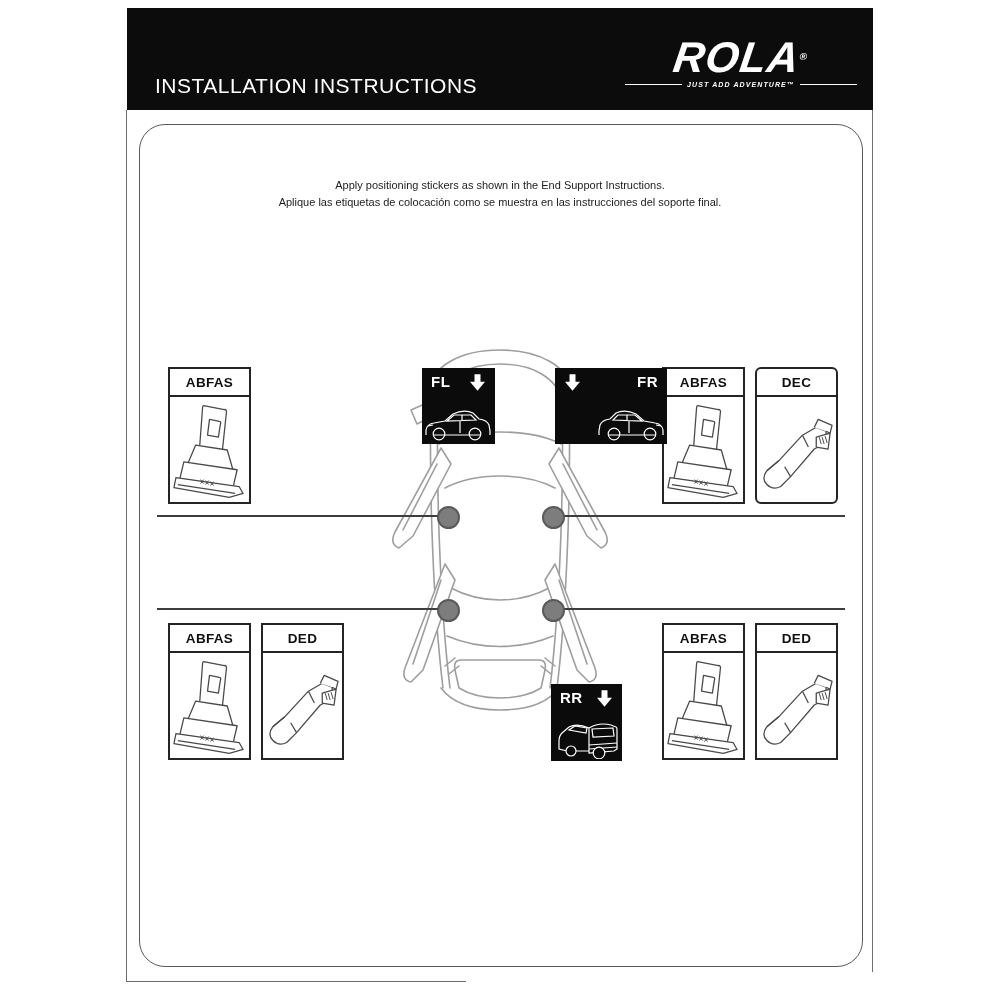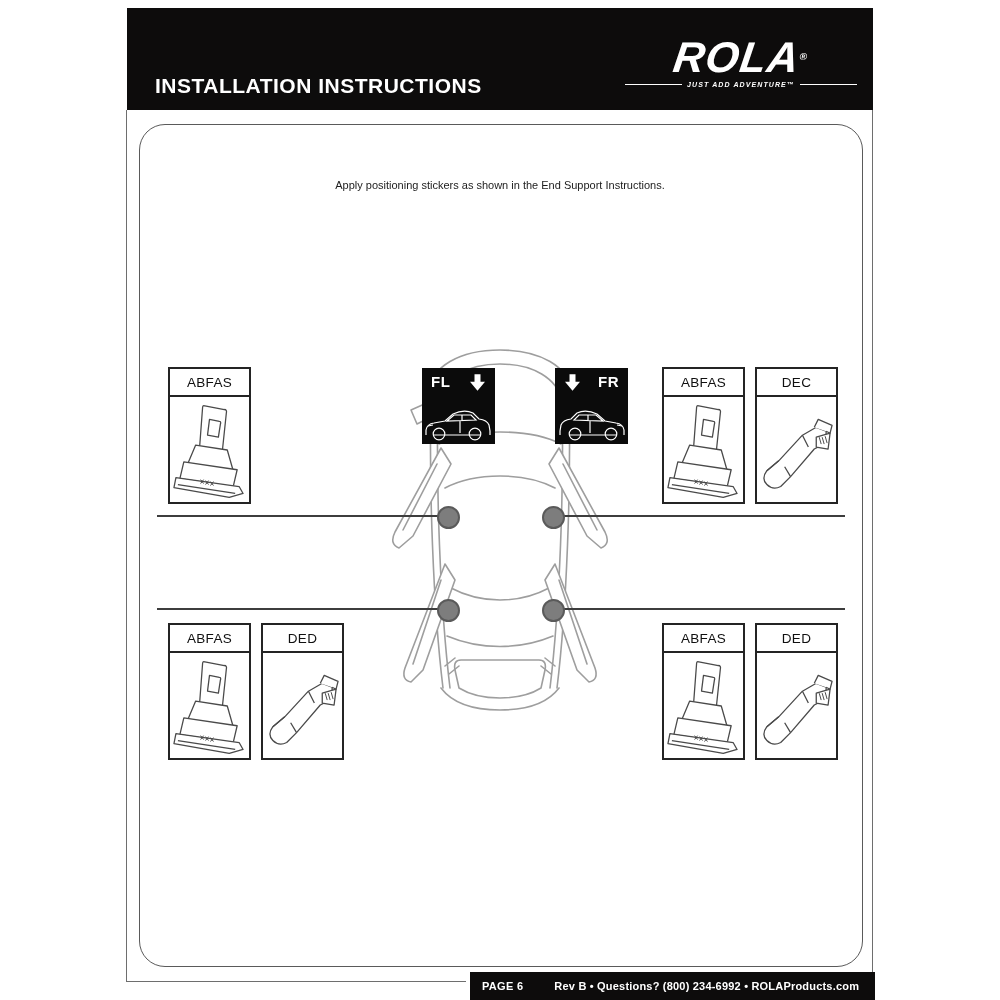--- a/index.html
+++ b/index.html
@@ -1,21 +1,21 @@
 <!DOCTYPE html>
 <html><head>
 <meta charset="utf-8">
 <style>
   html,body{margin:0;padding:0;background:#fff;}
   .page{position:relative;width:1000px;height:1000px;background:#fff;overflow:hidden;
         font-family:"Liberation Sans",sans-serif;color:#1c1c1c;}
 
   
   .header-bar{position:absolute;left:127px;top:8px;width:746px;height:102px;background:#0d0c0c;z-index:6;}
-  .hdr-title{position:absolute;left:28px;top:66px;color:#fff;font-size:21px;font-weight:700;letter-spacing:.5px;}
+  .hdr-title{position:absolute;left:28px;top:66px;color:#fff;font-size:21px;font-weight:400;letter-spacing:.5px;}
   .logo{position:absolute;left:498px;top:26px;width:232px;text-align:center;color:#fff;}
   .brand-row{font-style:italic;font-weight:bold;font-size:43px;line-height:46px;letter-spacing:1px;
              transform:skewX(-8deg);white-space:nowrap;}
   .reg{font-size:10px;vertical-align:top;font-style:normal;}
   .tagline-row{display:flex;align-items:center;gap:5px;margin-top:1px;}
   .tl-line{flex:1;height:1px;background:#fff;}
   .tagline{font-size:7px;font-weight:bold;font-style:italic;letter-spacing:1.1px;white-space:nowrap;}
 
   
   .border-left{position:absolute;left:126px;top:110px;width:1px;height:872px;background:#6e6e6e;}
@@ -33,21 +33,21 @@
   .dot{position:absolute;width:23px;height:23px;border-radius:50%;background:#7d7d7d;
        border:2px solid #5a5a5a;box-sizing:border-box;z-index:4;}
 
   
   .car-svg{position:absolute;left:375px;top:336px;z-index:2;}
 
   
   .part-box{position:absolute;width:83px;height:137px;border:2px solid #242424;background:#fff;
             box-sizing:border-box;z-index:5;}
   .part-label{height:26px;border-bottom:2px solid #242424;display:flex;align-items:center;
-              justify-content:center;font-weight:normal;font-size:13.5px;color:#101010;letter-spacing:.3px;}
+              justify-content:center;font-weight:bold;font-size:13.5px;color:#101010;letter-spacing:.3px;}
   .part-art{position:absolute;top:28px;left:0;right:0;bottom:0;display:flex;align-items:center;justify-content:center;}
 
   
   .pos-box{position:absolute;background:#0b0b0b;z-index:5;color:#fff;}
   .pos-label{position:absolute;top:5px;font-weight:bold;font-size:15px;letter-spacing:.5px;}
   .pos-label.left{left:9px;} .pos-label.right{right:9px;}
   .arrow-icon{position:absolute;top:5px;width:15px;height:19px;}
   .arrow-icon.left{left:10px;} .arrow-icon.right{right:10px;}
   .pos-car{position:absolute;bottom:2px;}
 
@@ -74,20 +74,21 @@
     </div>
   </div>
 
   <div class="border-left"></div>
   <div class="border-right"></div>
   <div class="border-bottom"></div>
   <div class="content-panel"></div>
 
   <div class="instructions">
     <div>Apply positioning stickers as shown in the End Support Instructions.</div>
+    <div>Aplique las etiquetas de colocación como se muestra en las instrucciones del soporte final.</div>
   </div>
 
   <svg class="car-svg" width="250" height="390" viewBox="0 0 250 390" fill="none" stroke="#9e9e9e" stroke-width="1.6" stroke-linejoin="round" stroke-linecap="round">
 
     <path d="M 52,58 C 56,30 85,14 125,14 C 165,14 194,30 198,58"></path>
     <path d="M 62,66 C 68,42 92,28 125,28 C 158,28 182,42 188,66"></path>
     <path d="M 64,108 C 95,92 155,92 186,108"></path>
     <path d="M 70,152 C 100,136 150,136 180,152"></path>
 
     <path d="M 54,66 L 36,74 L 42,88 L 58,80 Z" fill="#fff"></path>
@@ -146,21 +147,21 @@
         <path d="M 34,6 L 55,10 Q 58,10 57,14 L 53,52 L 30,48 L 33,8 Q 33,6 34,6 Z"></path>
         <path d="M 40,20 L 50,22 Q 52,22 51,25 L 49,38 L 38,36 Z"></path>
         <path d="M 26,46 L 58,51 L 64,72 L 18,65 Z"></path>
         <path d="M 14,63 L 68,71 L 64,88 L 10,80 Z"></path>
         <path d="M 6,79 L 70,88 L 74,95 L 60,99 L 4,89 Z"></path>
         <path d="M 8,86 L 66,95" fill="none"></path>
         <path d="M 31,81 l 3,4 M 34,81 l -3,4 M 36,82 l 3,4 M 39,82 l -3,4 M 41,83 l 3,4 M 44,83 l -3,4" fill="none" stroke-width="1"></path>
       </svg>
     </div>
   </div>
-  <div class="part-box" style="left:755px;top:367px;">
+  <div class="part-box" style="left:755px;top:367px;border-radius:6px;">
     <div class="part-label">DEC</div>
     <div class="part-art">
       <svg width="79" height="104" viewBox="0 0 80 102" fill="#fff" stroke="#4a4a4a" stroke-width="1.3" stroke-linejoin="round">
         <path d="M 10,72 Q 4,80 10,86 Q 16,92 24,88 L 34,78 L 58,50 L 70,44 L 70,32 L 60,28 L 46,36 L 22,62 Z"></path>
         <path d="M 46,36 L 52,48 M 22,62 L 10,72 M 34,78 L 28,68" fill="none"></path>
         <path d="M 58,28 L 62,20 L 76,26 L 74,34 L 70,32"></path>
         <path d="M 60,38 L 74,34 L 72,50 L 60,48 Z"></path>
         <path d="M 63,38 l 2,7 M 66,38 l 2,7 M 69,37 l 2,7" fill="none" stroke-width="1"></path>
       </svg>
     </div>
@@ -227,34 +228,44 @@
       </svg>
     <svg class="pos-car" style="left:1px;" width="70" height="38" viewBox="0 0 68 38" fill="none" stroke="#fff" stroke-width="1.2">
       <path d="M 2,31 L 2,26 Q 3,20 10,19 L 21,17 L 29,10 Q 40,5 49,9 L 55,15 Q 63,16 65,21 L 66,27 L 66,31"></path>
       <path d="M 23,17 L 30,11 L 47,11 L 52,16 Z M 38,11 V 17 M 4,22 L 9,21 M 36,17 V 29"></path>
       <circle cx="15" cy="30" r="5.8" fill="#0b0b0b"></circle>
         <circle cx="51" cy="30" r="5.8" fill="#0b0b0b"></circle>
       <path d="M 9,31 H 21 M 45,31 H 57 M 21,31 H 45" stroke-width="1"></path>
     </svg>
   </div>
 
-  <div class="pos-box" style="left:555px;top:368px;width:73px;height:76px;">
+  <div class="pos-box" style="left:555px;top:368px;width:73px;height:76px;padding-left:39px;">
     <svg class="arrow-icon left" viewBox="0 0 20 22">
         <path d="M 6,0 H 14 V 10 H 20 L 10,22 L 0,10 H 6 Z" fill="#fff"></path>
       </svg>
     <span class="pos-label right">FR</span>
     <svg class="pos-car" style="right:1px;transform:scaleX(-1);" width="70" height="38" viewBox="0 0 68 38" fill="none" stroke="#fff" stroke-width="1.2">
       <path d="M 2,31 L 2,26 Q 3,20 10,19 L 21,17 L 29,10 Q 40,5 49,9 L 55,15 Q 63,16 65,21 L 66,27 L 66,31"></path>
       <path d="M 23,17 L 30,11 L 47,11 L 52,16 Z M 38,11 V 17 M 4,22 L 9,21 M 36,17 V 29"></path>
       <circle cx="15" cy="30" r="5.8" fill="#0b0b0b"></circle>
         <circle cx="51" cy="30" r="5.8" fill="#0b0b0b"></circle>
       <path d="M 9,31 H 21 M 45,31 H 57 M 21,31 H 45" stroke-width="1"></path>
     </svg>
   </div>
 
 
-
-  <div class="footer-bar">
-    <span class="footer-page">PAGE 6</span>
-    <span class="footer-info">Rev B • Questions? (800) 234-6992 • ROLAProducts.com</span>
-  </div>
+  <div class="pos-box" style="left:551px;top:684px;width:71px;height:77px;">
+    <span class="pos-label left">RR</span>
+    <svg class="arrow-icon right" viewBox="0 0 20 22">
+        <path d="M 6,0 H 14 V 10 H 20 L 10,22 L 0,10 H 6 Z" fill="#fff"></path>
+      </svg>
+    <svg class="pos-car" style="right:2px;transform:scaleX(-1);" width="64" height="46" viewBox="0 0 62 46" fill="none" stroke="#fff" stroke-width="1.2">
+      <path d="M 3,14 Q 2,14 2,18 L 2,36 L 5,38 L 30,40 L 30,15 Q 20,9 8,12 Z"></path>
+      <path d="M 6,15 L 27,16 L 26,24 L 5,23 Z M 2,30 L 30,32 M 2,34 L 30,36"></path>
+      <path d="M 30,15 Q 42,10 50,14 L 57,20 Q 60,23 60,28 L 60,36 L 52,38 L 30,38"></path>
+      <path d="M 32,15 L 44,13 L 50,17 L 33,20 Z"></path>
+      <circle cx="20" cy="40" r="5.8" fill="#0b0b0b"></circle>
+        <circle cx="48" cy="38" r="5" fill="#0b0b0b"></circle>
+    </svg>
+  </div>
+
 
 </div>
 
 </body></html>

